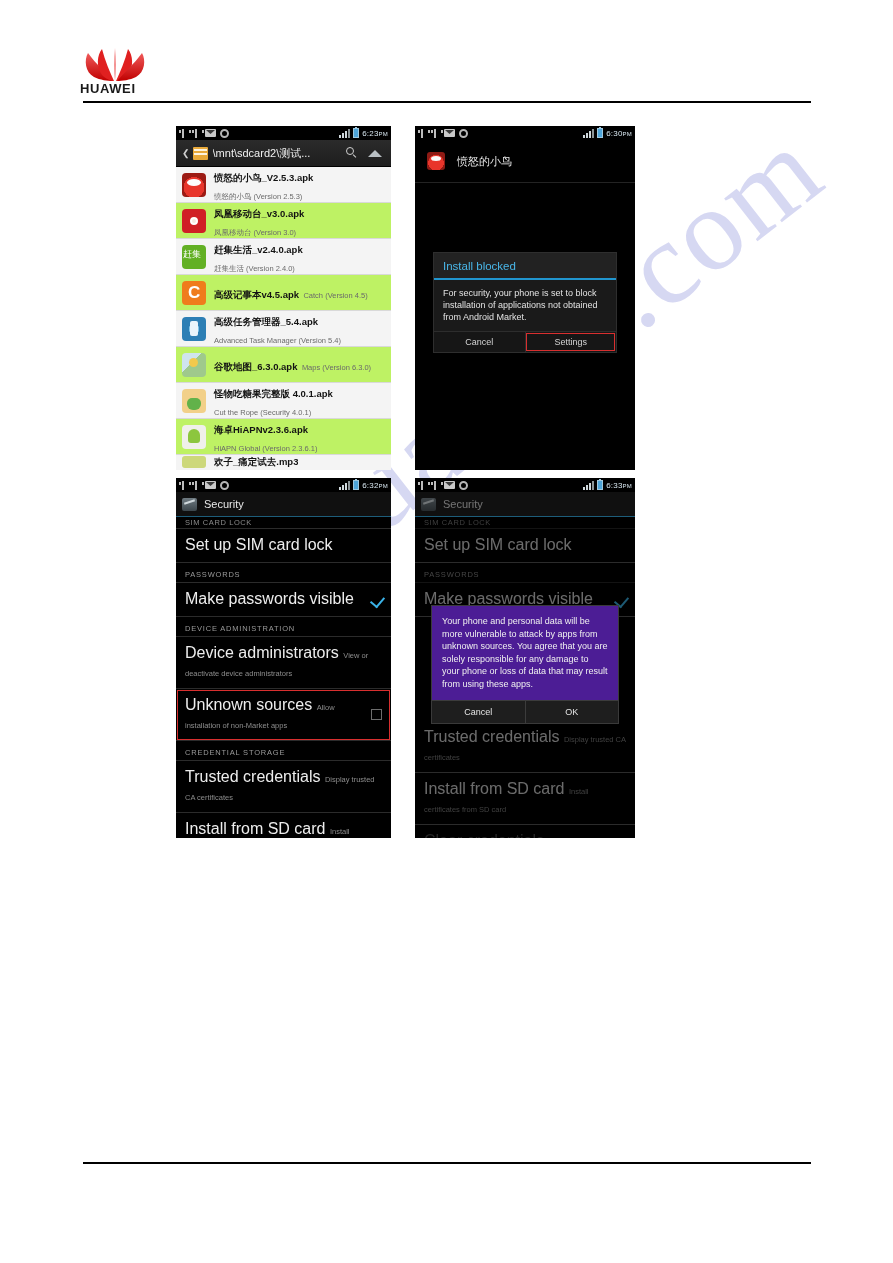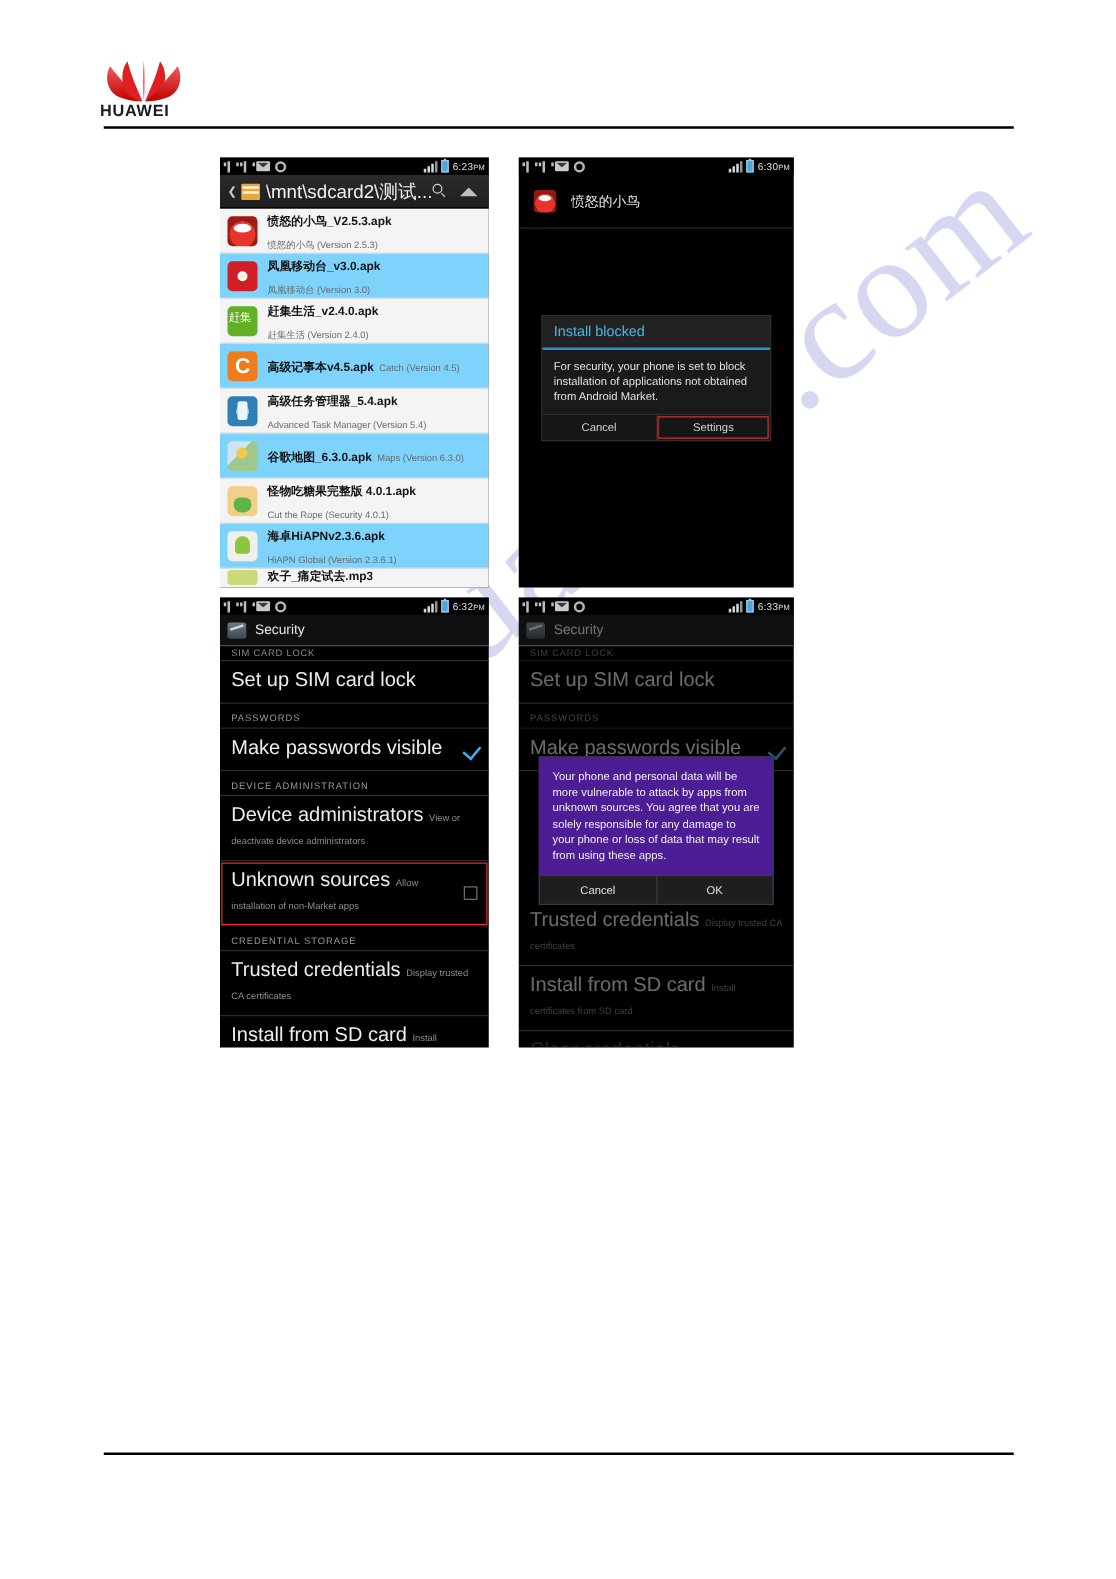--- a/index.html
+++ b/index.html
@@ -231,21 +231,21 @@
   .fm-folder::after {
     content: "";
     position: absolute;
     left: 1px; top: 6px;
     width: 13px; height: 2px;
     background: #fdf3e0;
   }
   .fm-path {
     flex: 1;
     color: #f0f0f0;
-    font-size: 15px;
+    font-size: 11px;
     white-space: nowrap;
     overflow: hidden;
   }
   .fm-search {
     width: 12px; height: 12px;
     margin-right: 10px;
     position: relative;
   }
   .fm-search::before {
     content: "";
@@ -286,21 +286,21 @@
   }
   .fm-row {
     height: 36px;
     display: flex;
     align-items: center;
     padding: 0 6px;
     border-bottom: 1px solid #d9d9d9;
     background: #f4f4f4;
     box-sizing: border-box;
   }
-  .fm-row.alt { background: #7dd3fc; }
+  .fm-row.alt { background: #bef264; }
   .fm-icon {
     width: 24px; height: 24px;
     border-radius: 4px;
     margin-right: 8px;
     flex: 0 0 auto;
     background: #ccc;
     position: relative;
     overflow: hidden;
   }
   .fm-text { flex: 1; min-width: 0; }

